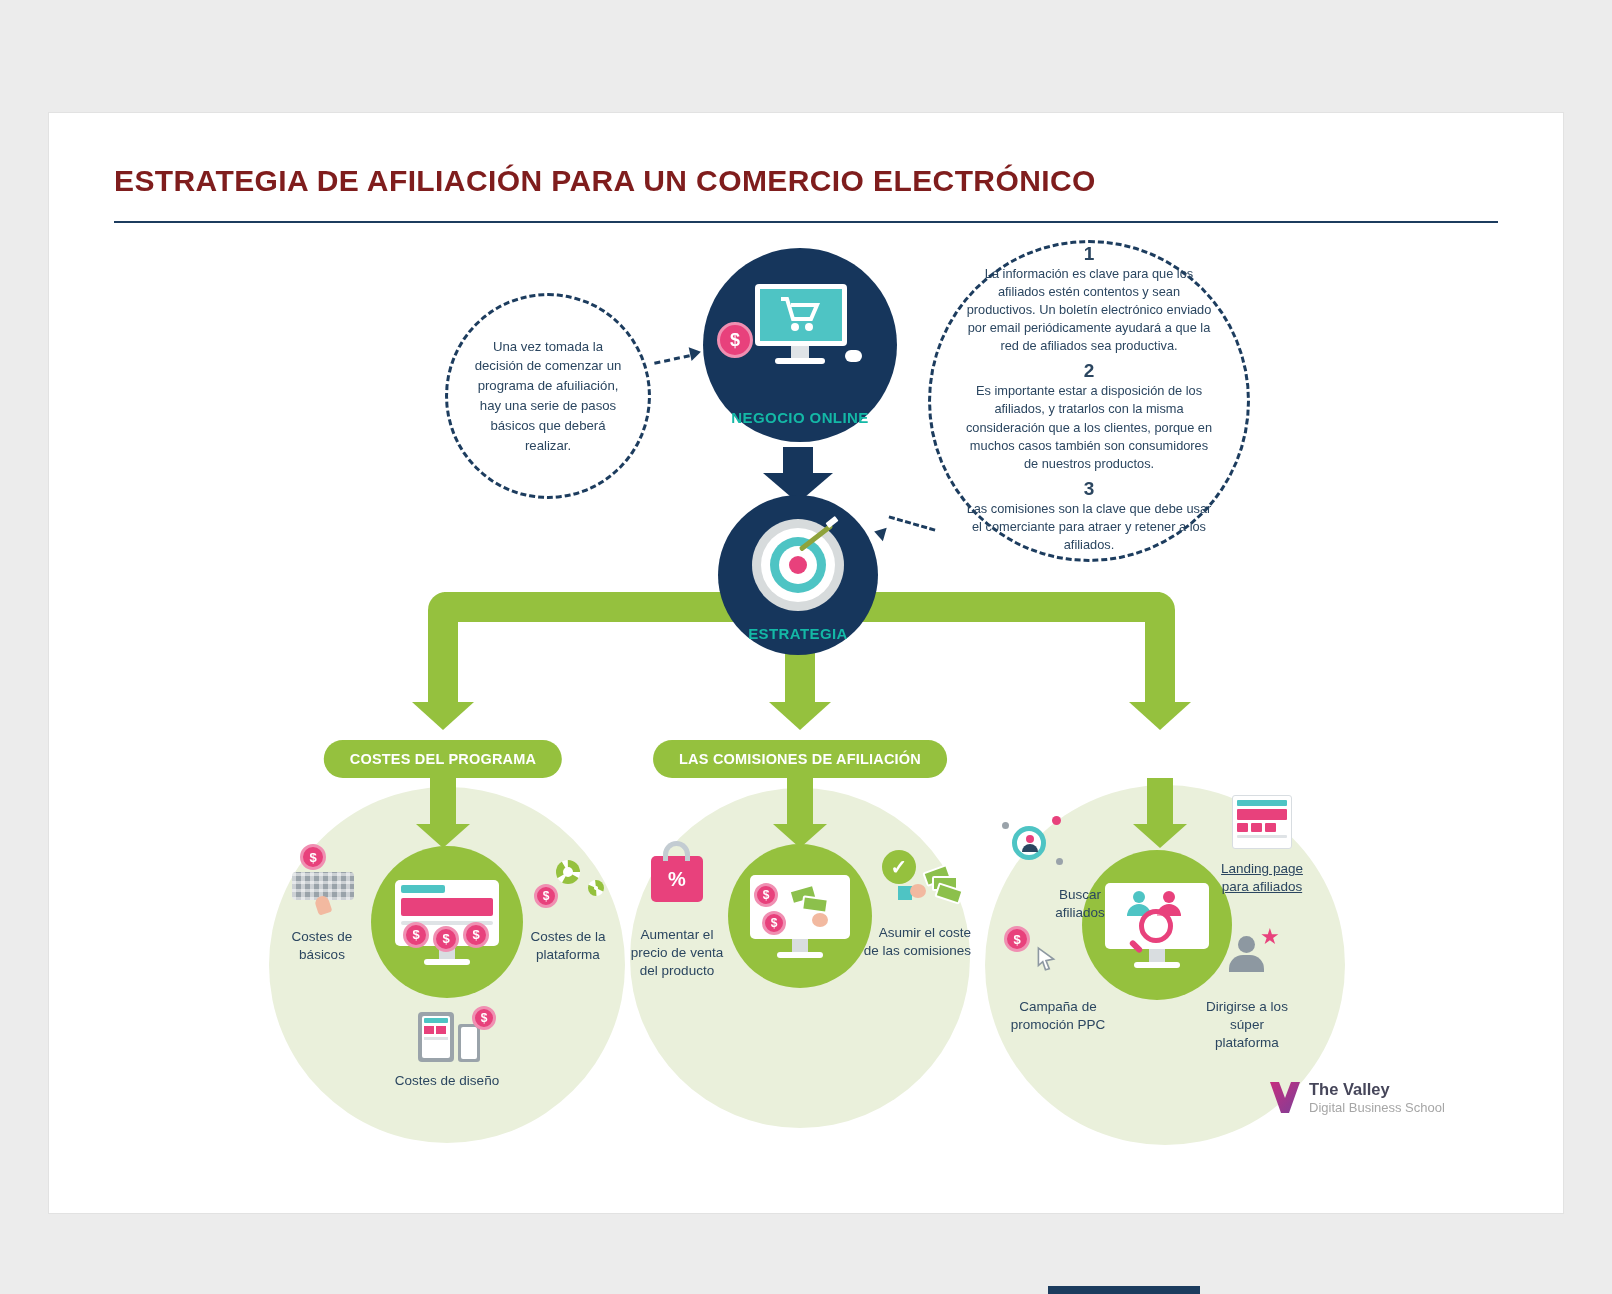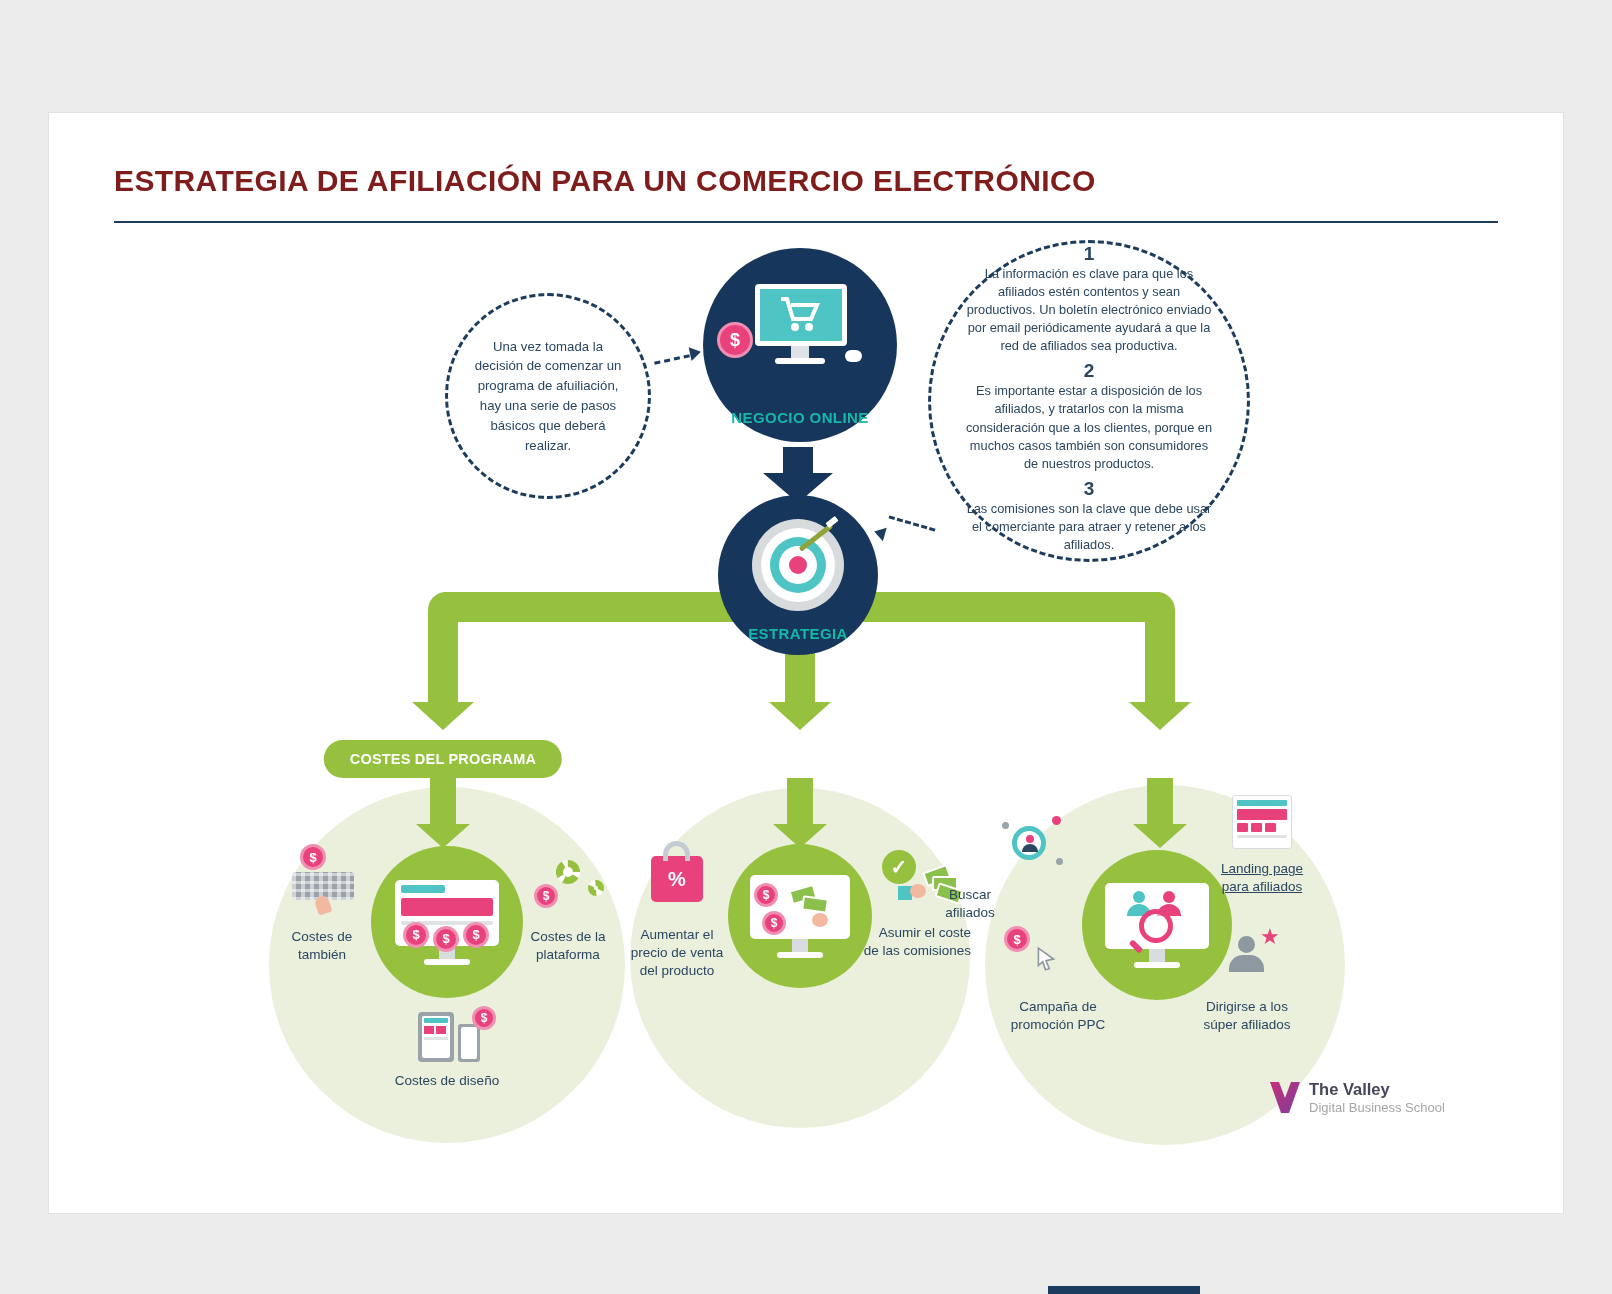--- a/index.html
+++ b/index.html
@@ -102,20 +102,21 @@
   <div class="big-circle" style="left:985px;top:785px;width:360px;height:360px;"></div>
 
   <div class="gc" style="left:430px;top:778px;width:26px;height:48px;"></div>
   <div class="gc" style="left:787px;top:778px;width:26px;height:48px;"></div>
   <div class="gc" style="left:1147px;top:778px;width:26px;height:48px;"></div>
   <div class="gtri-sm" style="left:416px;top:824px;"></div>
   <div class="gtri-sm" style="left:773px;top:824px;"></div>
   <div class="gtri-sm" style="left:1133px;top:824px;"></div>
 
   <div class="pill" style="left:443px;top:740px;">COSTES DEL PROGRAMA</div>
+  <div class="pill" style="left:800px;top:740px;">LAS COMISIONES DE AFILIACIÓN</div>
 
   <div class="navy-stem" style="left:783px;top:447px;width:30px;height:28px;"></div>
   <div class="navy-tri" style="left:763px;top:473px;"></div>
 
   <div class="node" style="left:703px;top:248px;width:194px;height:194px;">
     <div class="abs" style="left:52px;top:36px;width:92px;height:62px;background:#fff;border-radius:4px;">
       <div class="abs" style="left:5px;top:5px;right:5px;bottom:5px;background:#4ec4c4;">
         <svg width="50" height="40" viewBox="0 0 24 20" style="position:absolute;left:16px;top:6px;">
           <path d="M2 2h3l3 10h9l3-7H7" fill="none" stroke="#ffffff" stroke-width="2"></path>
           <circle cx="9" cy="16" r="2" fill="#ffffff"></circle>
@@ -216,21 +217,21 @@
       <div class="stand"></div>
       <div class="base"></div>
     </div>
   </div>
 
   <div class="coin" style="left:300px;top:844px;width:26px;height:26px;font-size:13px;">
       <span>$</span>
     </div>
   <div class="kb" style="left:292px;top:872px;"></div>
   <div class="hand" style="left:316px;top:896px;"></div>
-  <div class="sub-label" style="left:322px;top:928px;width:96px;">Costes de también</div>
+  <div class="sub-label" style="left:322px;top:928px;width:96px;">Costes de básicos</div>
 
   <div class="gear" style="left:556px;top:860px;width:24px;height:24px;border:7px dashed #95c13e;"></div>
   <div class="gear" style="left:588px;top:880px;width:16px;height:16px;border:6px dashed #95c13e;"></div>
   <div class="coin" style="left:534px;top:884px;width:24px;height:24px;font-size:12px;">
       <span>$</span>
     </div>
   <div class="sub-label" style="left:568px;top:928px;width:104px;">Costes de la plataforma</div>
 
   <div class="abs" style="left:418px;top:1012px;width:36px;height:50px;background:#9aa3aa;border-radius:4px;padding:4px;">
     <div style="background:#fff;height:100%;border-radius:2px;padding:2px;">
@@ -266,21 +267,21 @@
   <div class="bill" style="left:936px;top:886px;transform:rotate(18deg);"></div>
   <div class="sub-label" style="left:916px;top:924px;width:110px;text-align:right;">Asumir el coste de las comisiones</div>
 
   <div class="dot" style="left:1002px;top:822px;width:7px;height:7px;background:#9aa3aa;"></div>
   <div class="dot" style="left:1052px;top:816px;width:9px;height:9px;background:#e8417c;"></div>
   <div class="dot" style="left:1056px;top:858px;width:7px;height:7px;background:#9aa3aa;"></div>
   <div class="ring" style="left:1012px;top:826px;width:34px;height:34px;border:5px solid #4ec4c4;">
     <div class="p-head" style="position:absolute;left:9px;top:4px;width:8px;height:8px;background:#e8417c;"></div>
     <div class="p-body" style="position:absolute;left:5px;top:13px;width:16px;height:8px;background:#2b4660;"></div>
   </div>
-  <div class="sub-label" style="left:970px;top:886px;width:80px;">Buscar afiliados</div>
+  <div class="sub-label" style="left:1080px;top:886px;width:80px;">Buscar afiliados</div>
 
   <div class="page-thumb" style="left:1232px;top:795px;">
     <div class="pt-top"></div>
     <div class="pt-band"></div>
     <div class="pt-row">
       <div class="pt-sq"></div>
       <div class="pt-sq"></div>
       <div class="pt-sq"></div>
     </div>
     <div class="pt-line"></div>
@@ -291,21 +292,21 @@
       <span>$</span>
     </div>
   <svg width="24" height="26" viewBox="0 0 22 24" style="position:absolute;left:1034px;top:946px;">
     <path d="M4 2 L18 12 L11 13.5 L14 21 L10.5 22 L8 14.5 L4 18 Z" fill="#ffffff" stroke="#8d98a1" stroke-width="1.5"></path>
   </svg>
   <div class="sub-label" style="left:1058px;top:998px;width:110px;">Campaña de promoción PPC</div>
 
   <div class="p-head" style="position:absolute;left:1238px;top:936px;width:17px;height:17px;background:#8d98a1;border-radius:50%;"></div>
   <div class="p-body" style="position:absolute;left:1229px;top:955px;width:35px;height:17px;background:#8d98a1;"></div>
   <div class="star" style="left:1260px;top:926px;"><span>★</span></div>
-  <div class="sub-label" style="left:1247px;top:998px;width:96px;">Dirigirse a los súper afiliados</div>
+  <div class="sub-label" style="left:1247px;top:998px;width:96px;">Dirigirse a los súper plataforma</div>
 
   <div class="logo">
     <svg width="30" height="32" viewBox="0 0 30 32">
       <defs>
         <linearGradient id="vgrad" x1="0" y1="0" x2="1" y2="1">
           <stop offset="0" stop-color="#c62e7e"></stop>
           <stop offset="1" stop-color="#7d3f98"></stop>
         </linearGradient>
       </defs>
       <path d="M0 0 H9 L15 16 L21 0 H30 L19 31 H11 Z" fill="url(#vgrad)"></path>

